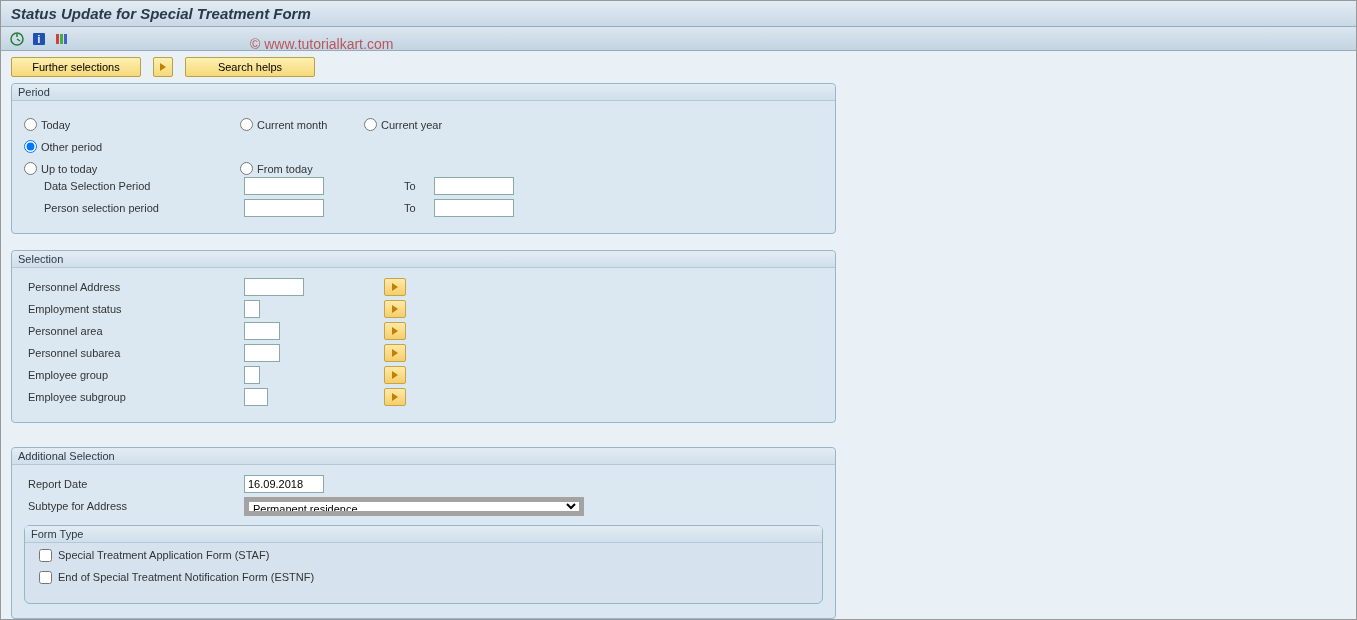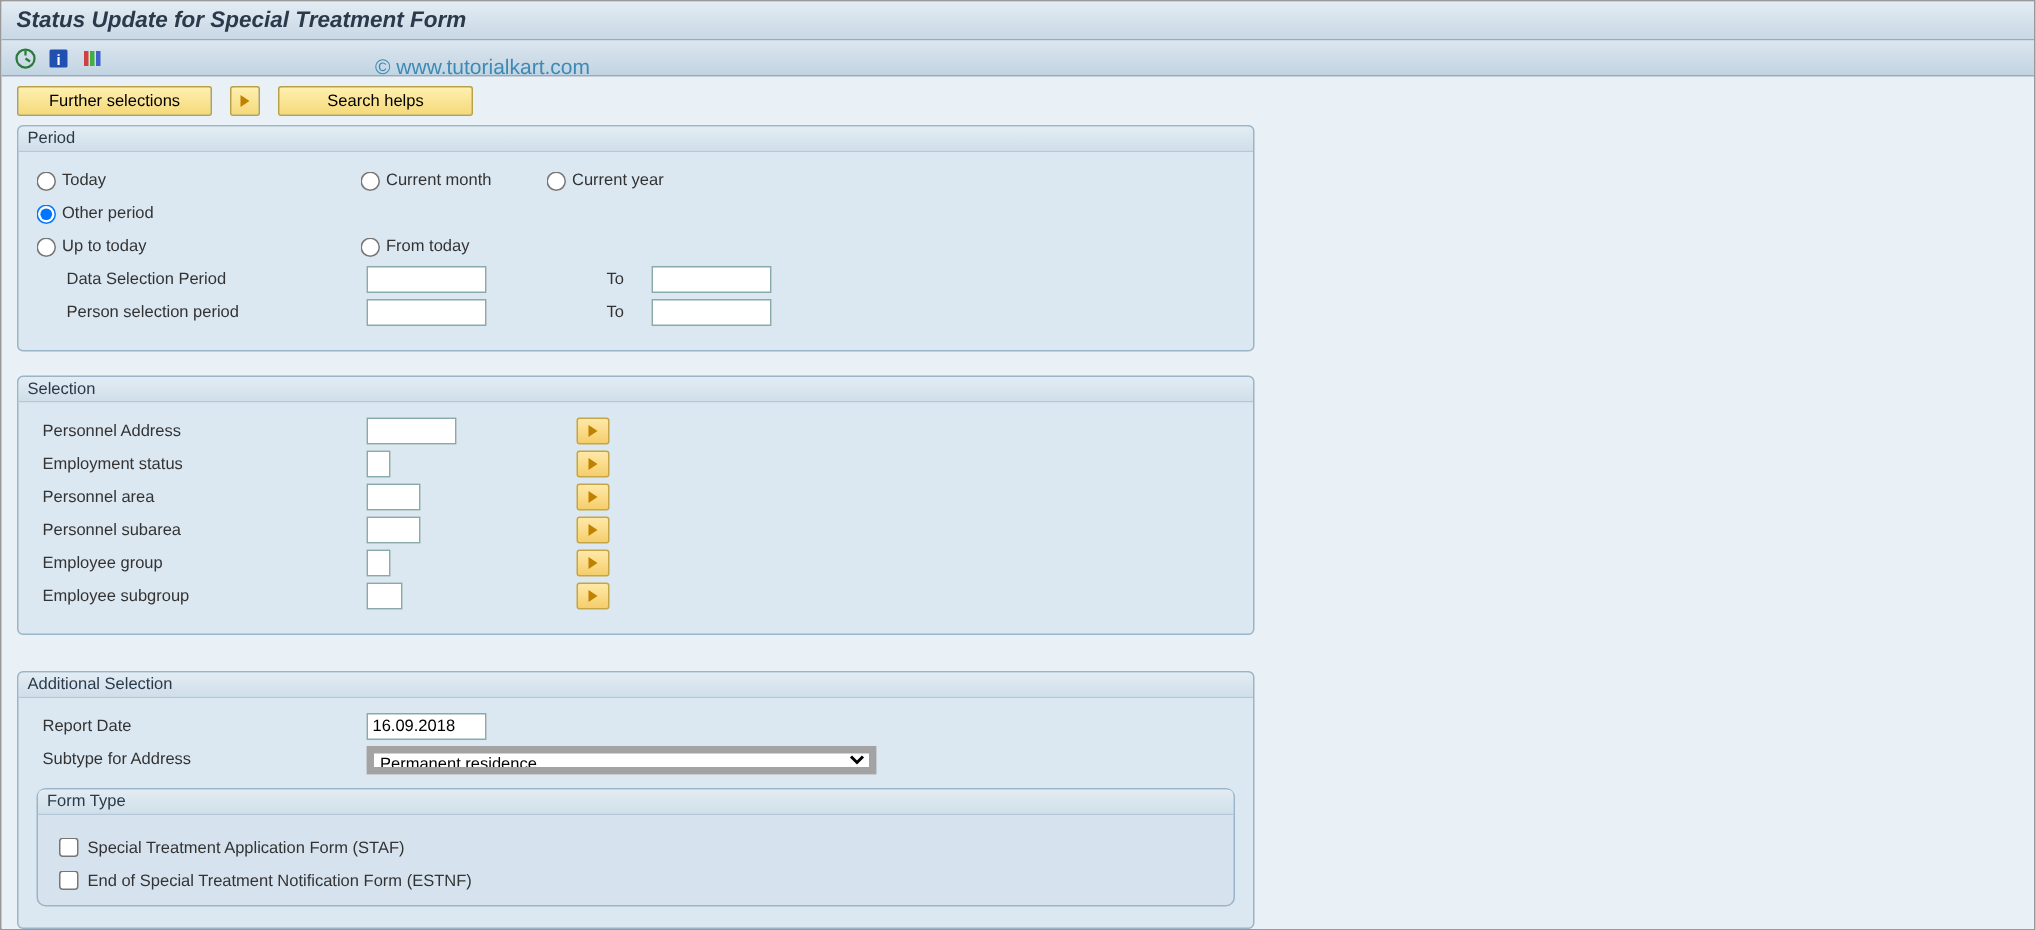--- a/index.html
+++ b/index.html
@@ -33,21 +33,21 @@
       align-items:center;
       height:24px;
     }
     .tb-icon {
       width:16px; height:16px;
       display:flex; align-items:center; justify-content:center;
     }
     .watermark{
       position:absolute;
       left:250px; top:36px;
-      color:#0369a1;
+      color:#b91c1c;
       opacity:0.7;
       font-size:14px;
       pointer-events:none;
     }
 
     .button-row {
       padding:6px 10px;
       display:flex;
       gap:12px;
       background:#e9f0f6;
@@ -83,21 +83,21 @@
     }
     .group-title {
       font-size:11px;
       padding:2px 6px;
       color:#2a3a4a;
       border-bottom:1px solid #b5c8d7;
       background:linear-gradient(#e3ecf3,#d0dfea);
       border-radius:4px 4px 0 0;
     }
     .group-body { padding:8px 12px 14px 12px; position:relative;}
-    .radio-row { display:flex; height:22px; align-items:center; }
+    .radio-row { display:flex; height:22px; align-items:flex-end; }
     .radio-row label { display:flex; align-items:center; gap:4px; }
     .col1 { width:170px; }
     .col2 { width:170px;padding-left:46px; }
     .col3 { width:170px; }
 
     .field-row { display:flex; height:22px; align-items:center; }
     .lbl { width:220px; padding-left:4px;}
     .lbl.indent { padding-left:20px;}
     input.txt {
       border:1px solid #8aa;
@@ -131,21 +131,21 @@
     }
     .inner-group .group-body{padding:6px 10px 10px 10px;}
 
     select.sel {
       border:5px solid #a3a3a3;
       height:19px;
       background:#fff;
       font-size:11px;
       width:340px;
     }
-    label.cb { display:flex; gap:6px; align-items:flex-end; height:22px; padding-left:4px;}
+    label.cb { display:flex; gap:6px; align-items:flex-start; height:22px; padding-left:4px;}
     input[type=checkbox]{ width:13px; height:13px; }
 
     
     .scroll-area::-webkit-scrollbar { width:16px; }
     .scroll-area::-webkit-scrollbar-track { background:#dfe7ee; border-left:1px solid #aac;}
     .scroll-area::-webkit-scrollbar-thumb { background:#b9cbda; border:1px solid #8aa4b8; border-radius:3px;}
     .scroll-area::-webkit-scrollbar-button { background:#cfdce7; border:1px solid #8aa4b8; height:16px;}
   </style>
 </head>
 <body>

